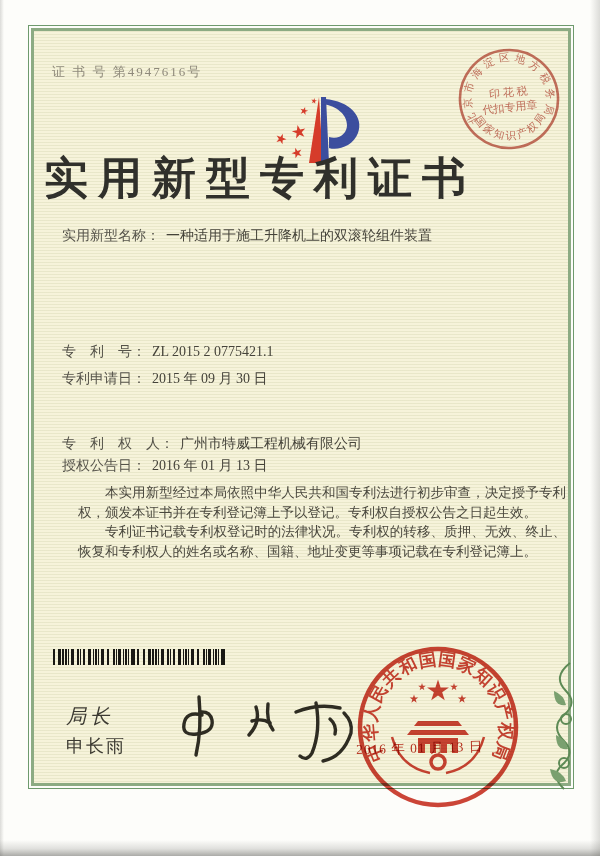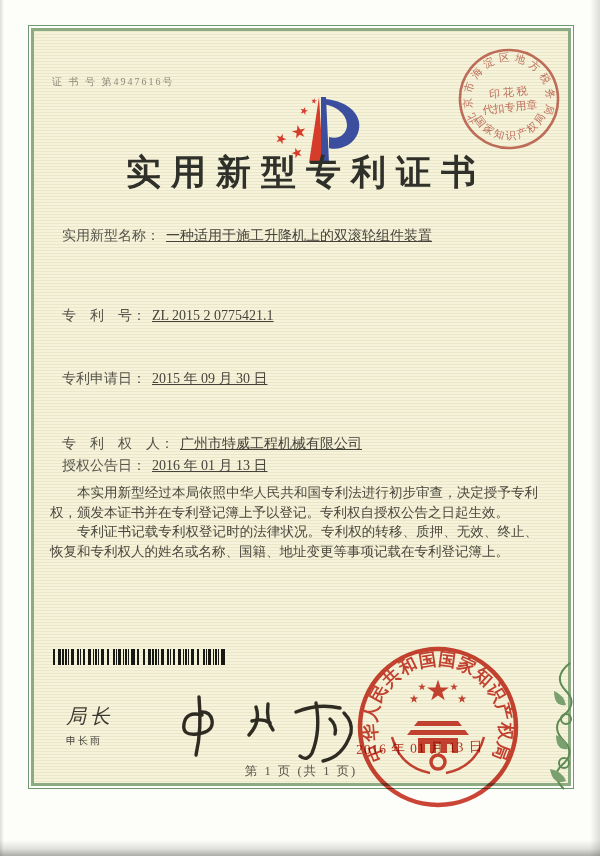--- a/index.html
+++ b/index.html
@@ -27,50 +27,50 @@
   .frame-inner{
     width:100%;height:100%;box-sizing:border-box;
     border:3px solid #8cab83;
     background:
       repeating-linear-gradient(180deg,rgba(150,158,100,.14) 0 1px,rgba(0,0,0,0) 1px 3px),
       #f6f3da;
     position:relative;
   }
 
   .cert-number{
-    position:absolute;left:18px;top:44px;
-    font-size:10px;letter-spacing:2px;color:#8e897a;
+    position:absolute;left:18px;top:32px;
+    font-size:13px;letter-spacing:2px;color:#8e897a;
   }
   .title{
-    position:absolute;left:0;right:0;top:118px;text-align:center;
-    font-size:35px;font-weight:700;letter-spacing:10px;text-indent:10px;
+    position:absolute;left:0;right:0;top:118px;
+    font-size:44px;font-weight:700;letter-spacing:10px;text-indent:10px;
     color:#30302b;
   }
 
   .field-row{position:absolute;left:28px;font-size:14px;color:#4c4a40;white-space:nowrap;}
   .field-row .lbl{color:#55534a;}
-  .field-row .val{color:#45433a;margin-left:6px;text-decoration:underline;}
-  .f1{top:196px}.f2{top:249px}.f3{top:276px}.f4{top:339px}.f5{top:404px}.f6{top:426px}
+  .field-row .val{color:#45433a;margin-left:6px;}
+  .f1{top:196px}.f2{top:249px}.f3{top:312px}.f4{top:339px}.f5{top:404px}.f6{top:426px}
 
   .paragraphs{
-    position:absolute;left:16px;top:452px;width:488px;
+    position:absolute;left:44px;top:452px;width:488px;
     font-size:13.5px;line-height:19.6px;color:#4a483e;text-align:justify;
   }
   .paragraphs p{margin:0;text-indent:2em;}
 
   .barcode{
     position:absolute;left:19px;top:618px;width:174px;height:16px;
     background:
       repeating-linear-gradient(90deg,#191914 0 2px,rgba(0,0,0,0) 2px 6px),
       repeating-linear-gradient(90deg,#191914 0 1px,rgba(0,0,0,0) 1px 5px),
       repeating-linear-gradient(90deg,#191914 0 1px,rgba(0,0,0,0) 1px 9px);
   }
 
   .director-title{position:absolute;left:32px;top:672px;font-size:20px;letter-spacing:4px;color:#3c3a32;font-style:italic;}
-  .director-name{position:absolute;left:32px;top:703px;font-size:10px;letter-spacing:2px;color:#3c3a32;}
+  .director-name{position:absolute;left:32px;top:703px;font-size:18px;letter-spacing:2px;color:#3c3a32;}
 
   .signature{position:absolute;left:110px;top:648px;}
   .office-seal{position:absolute;left:318px;top:598px;mix-blend-mode:multiply;opacity:.92;}
   .seal-date{
     position:absolute;left:322px;top:708px;width:160px;
     font-size:13.5px;color:#bf3525;letter-spacing:1px;transform:rotate(-1.5deg);
     mix-blend-mode:multiply;
   }
   .tax-stamp{position:absolute;left:419px;top:12px;transform:rotate(-6deg);mix-blend-mode:multiply;opacity:.85;}
 
@@ -188,21 +188,20 @@
         <text font-size="10.5" fill="#bf5a4e" font-family="'Liberation Serif','DejaVu Serif',serif">
           <textPath href="#taxTop" textLength="158" lengthAdjust="spacing">北京市海淀区地方税务局</textPath>
         </text>
         <text font-size="10.5" fill="#bf5a4e" font-family="'Liberation Serif','DejaVu Serif',serif">
           <textPath href="#taxBot" textLength="86" lengthAdjust="spacing">国家知识产权局</textPath>
         </text>
         <text x="56" y="53" text-anchor="middle" font-size="11" fill="#bf5a4e">印 花 税</text>
         <text x="56" y="68" text-anchor="middle" font-size="11" fill="#bf5a4e">代扣专用章</text>
       </svg>
 
-      <div class="footer">第 1 页 (共 1 页)</div>
 
       <svg class="corner-ornament" width="70" height="140" viewBox="0 0 70 140">
         <g fill="none" stroke="#5d8a55" stroke-width="2">
           <path d="M60,6 q-18,14 -4,28 q12,12 -2,24 q-14,12 0,26 q12,12 -2,24 q-12,11 2,24"></path>
           <path d="M44,34 q10,4 12,14 q-12,2 -12,-14" fill="#7aa06f" stroke="none"></path>
           <path d="M46,78 q10,4 12,14 q-12,2 -12,-14" fill="#7aa06f" stroke="none"></path>
           <path d="M40,112 q12,2 16,12 q-13,5 -16,-12" fill="#7aa06f" stroke="none"></path>
           <circle cx="56" cy="62" r="5"></circle>
           <circle cx="54" cy="106" r="5"></circle>
         </g>

